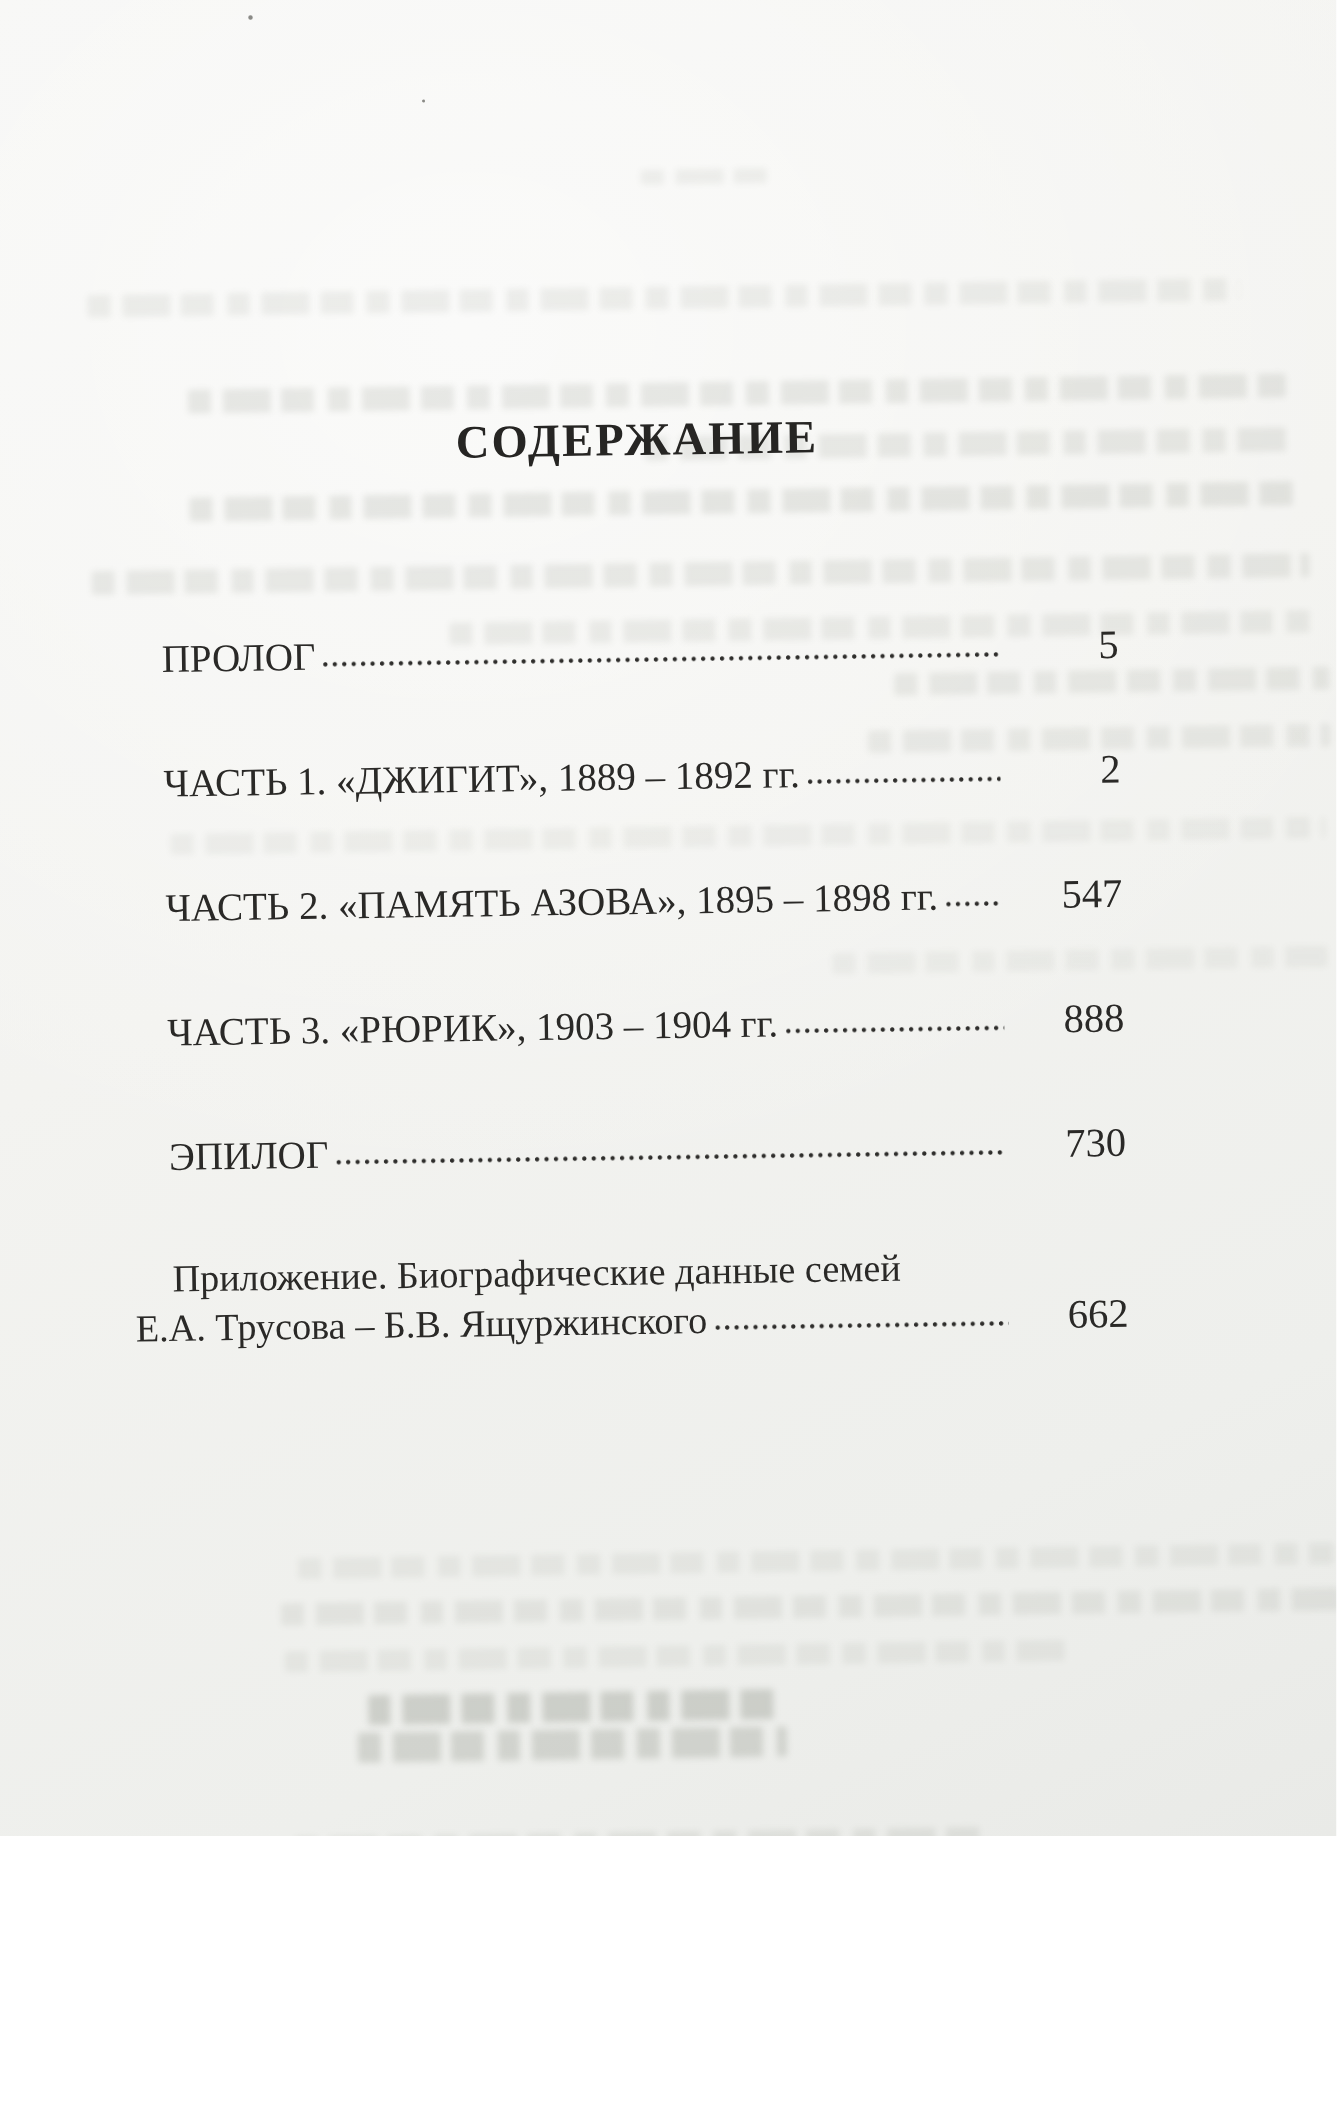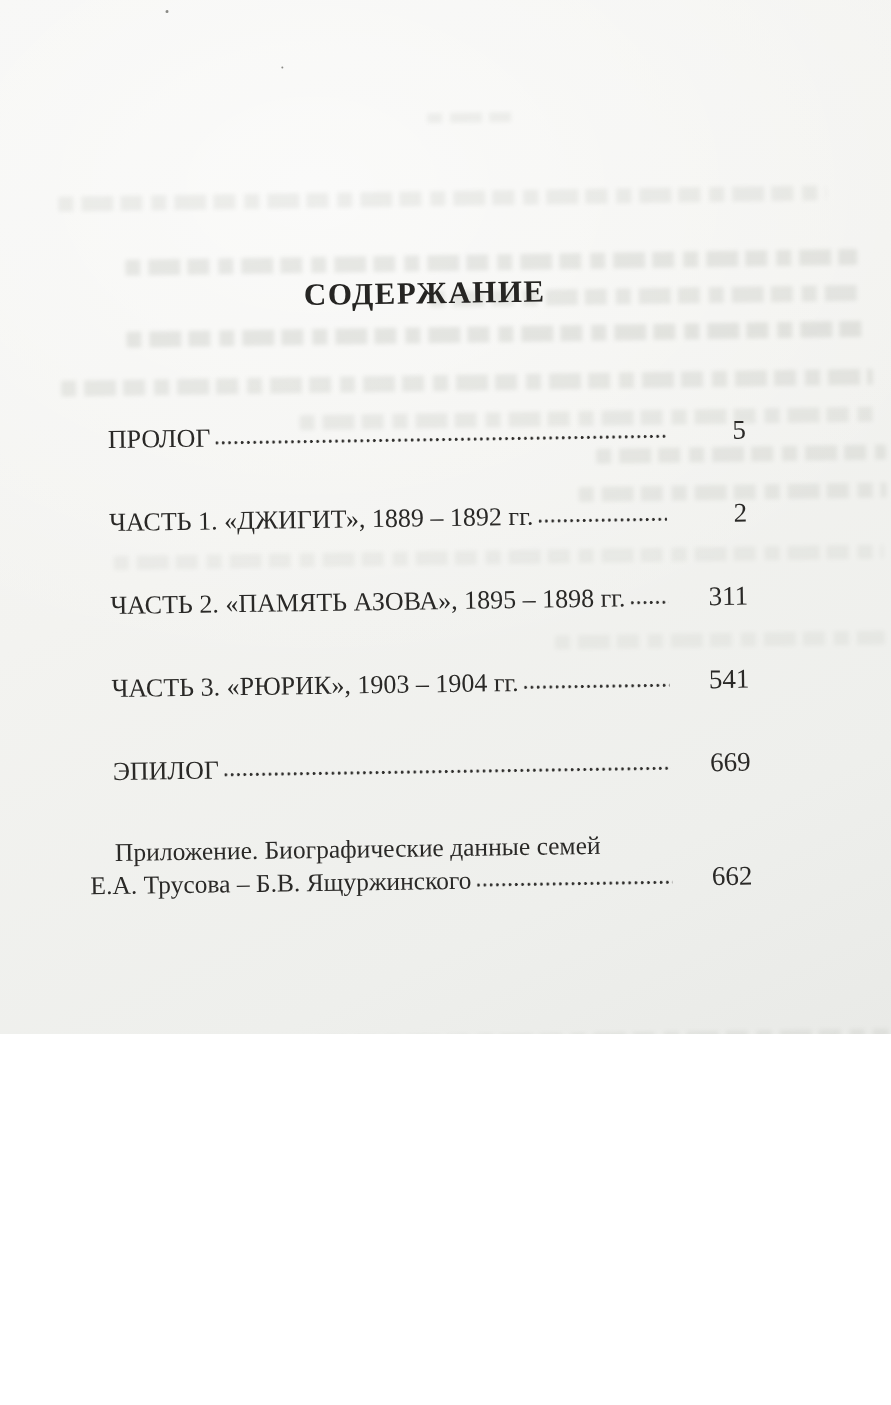--- a/index.html
+++ b/index.html
@@ -2,21 +2,21 @@
 <html><head>
 <meta charset="utf-8">
 <style>
   html, body { margin: 0; padding: 0; }
   body {
     width: 891px; height: 1405px;
     font-family: "Liberation Serif", "DejaVu Serif", serif;
     overflow: hidden;
   }
   .page {
-    position: relative; width: 891px; height: 1034px; overflow: hidden;
+    position: relative; width: 891px; height: 1224px; overflow: hidden;
     background:
       radial-gradient(130% 80% at 35% 18%, rgba(255,255,255,0.55), rgba(255,255,255,0) 60%),
       linear-gradient(155deg, #f6f6f4 0%, #f3f3f0 45%, #eeefec 80%, #e9eae7 100%);
     color: #2a2927;
   }
   .tilt { position: absolute; inset: 0; transform: rotate(-0.85deg); transform-origin: 110px 450px; }
 
   .title {
     position: absolute; left: 108px; top: 280px; width: 638px;
     text-align: center; font-size: 31px; font-weight: bold; letter-spacing: 1.5px;
@@ -110,33 +110,33 @@
 
     <div class="row r2">
       <span class="label">ЧАСТЬ 1. «ДЖИГИТ», 1889 – 1892 гг.</span>
       <span class="leader"></span>
       <span class="pnum">2</span>
     </div>
 
     <div class="row r3">
       <span class="label">ЧАСТЬ 2. «ПАМЯТЬ АЗОВА», 1895 – 1898 гг.</span>
       <span class="leader"></span>
-      <span class="pnum">311</span>
+      <span class="pnum">547</span>
     </div>
 
     <div class="row r4">
       <span class="label">ЧАСТЬ 3. «РЮРИК», 1903 – 1904 гг.</span>
       <span class="leader"></span>
-      <span class="pnum">541</span>
+      <span class="pnum">888</span>
     </div>
 
     <div class="row r5">
       <span class="label">ЭПИЛОГ</span>
       <span class="leader"></span>
-      <span class="pnum">669</span>
+      <span class="pnum">730</span>
     </div>
 
     <div class="appendix">
       <div class="line1">Приложение. Биографические данные семей</div>
       <div class="line2">
         <span class="label">Е.А. Трусова – Б.В. Ящуржинского</span>
         <span class="leader"></span>
         <span class="pnum">662</span>
       </div>
     </div>

